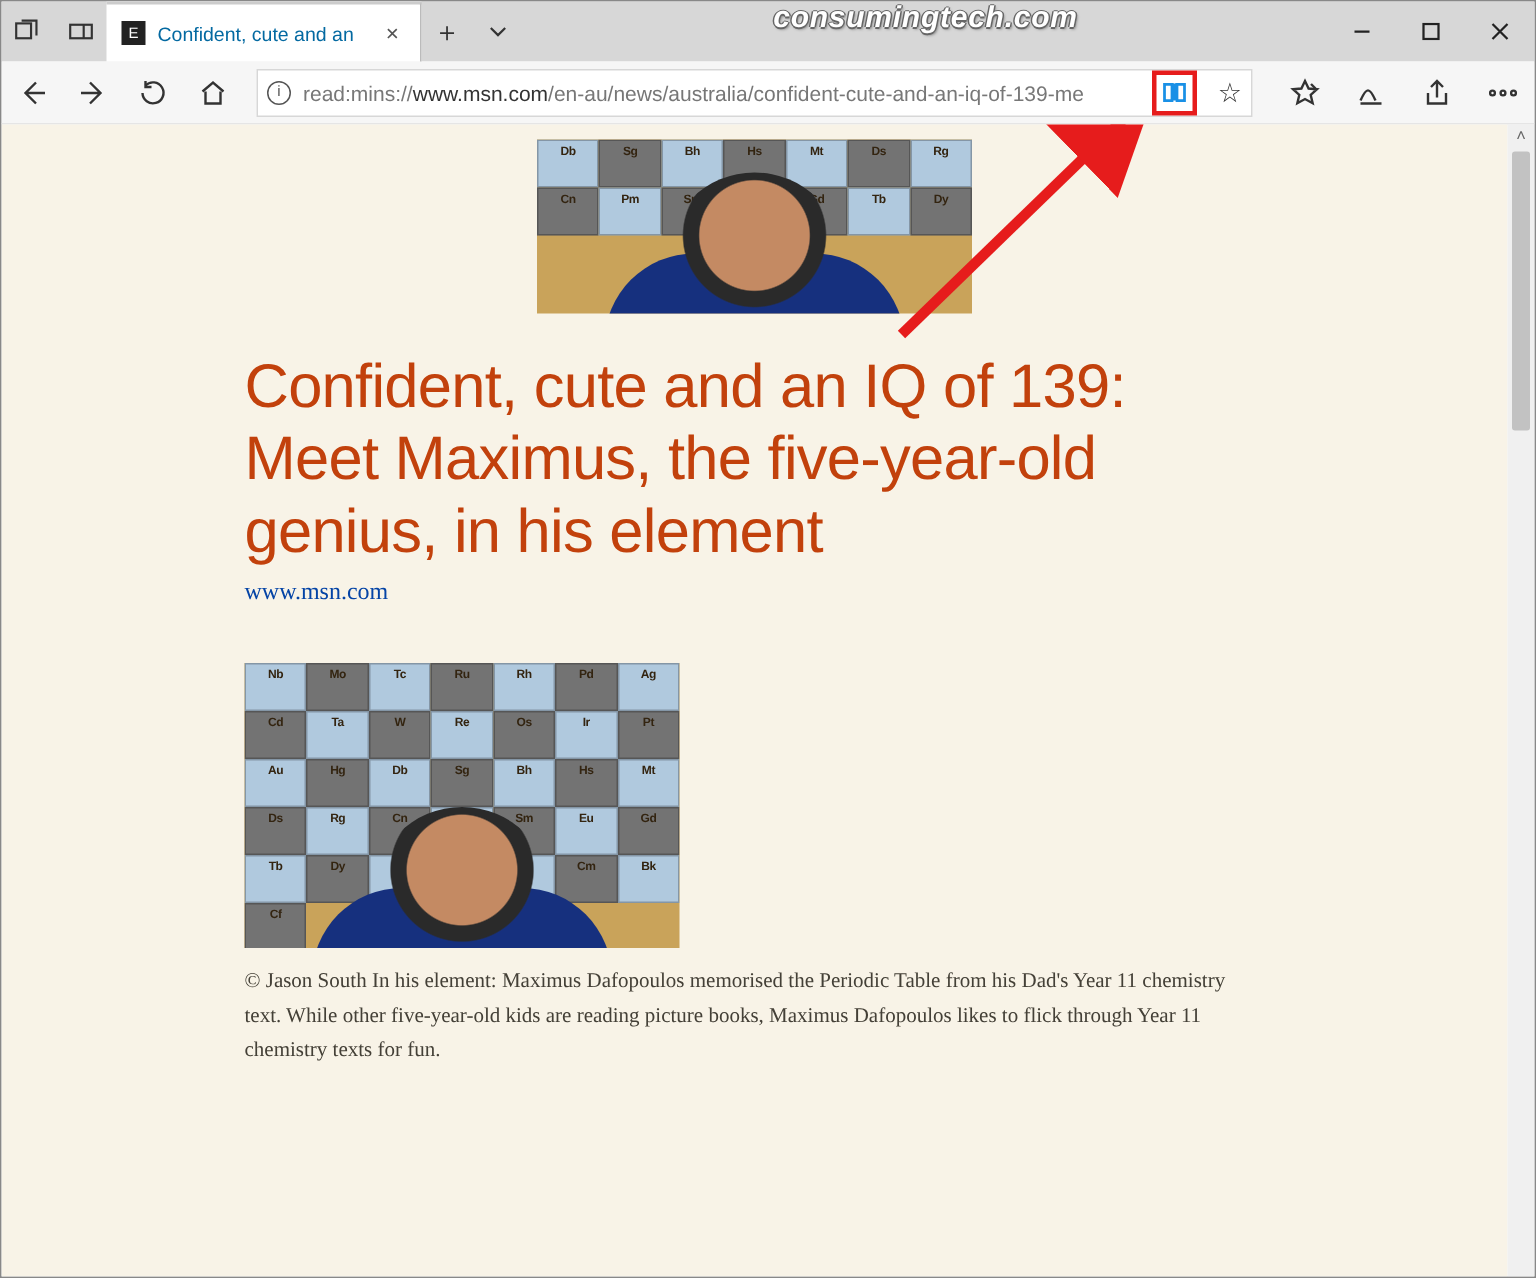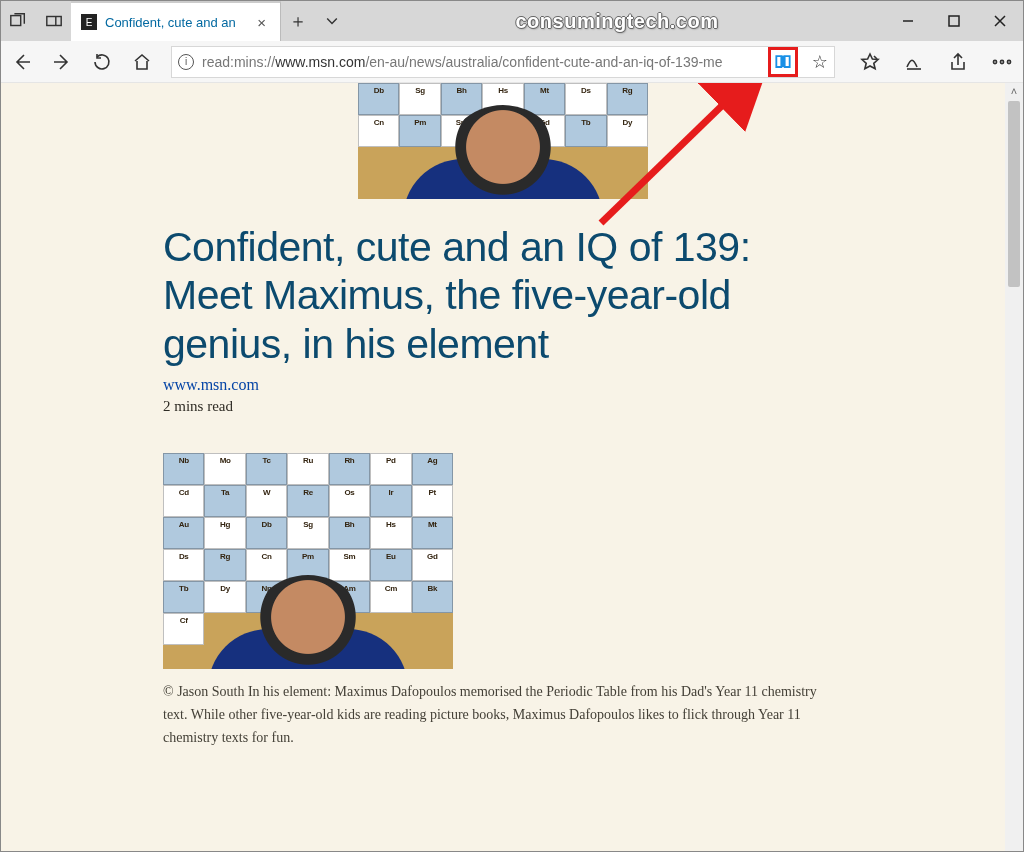--- a/index.html
+++ b/index.html
@@ -11,21 +11,21 @@
   .sysicons-left { display:flex; align-items:center; gap:14px; padding:0 6px 0 6px; width:70px; }
   .sysicons-left svg { width:18px; height:18px; stroke:#333; fill:none; stroke-width:1.6; }
 
   .tab { background:#fff; display:flex; align-items:center; padding:0 10px; width:210px; border-top:2px solid #ccc; border-right:1px solid #bbb; position:relative; }
   .tab .favicon { width:16px; height:16px; background:#222; display:flex; align-items:center; justify-content:center; color:#fff; font-size:10px; margin-right:8px; }
   .tab .tablabel { font-size:13px; color:#0369a1; white-space:nowrap; overflow:hidden; text-overflow:ellipsis; flex:1; }
   .tab .close { color:#555; font-size:15px; padding:0 4px; }
   .tabactions { display:flex; align-items:center; }
   .tabactions .btn { width:34px; height:40px; display:flex; align-items:center; justify-content:center; color:#333; font-size:18px; }
 
-  .title-center { flex:1; display:flex; align-items:center; justify-content:center; }
+  .title-center { flex:1; display:flex; align-items:flex-start; justify-content:center;font-style:italic; }
   .site-watermark { font-size:20px; font-weight:600; color:#fff; text-shadow: -1px 0 #666, 0 1px #666, 1px 0 #666, 0 -1px #666, 1px 1px 2px #777; letter-spacing:0.5px; }
 
   .win-controls { display:flex; }
   .win-controls .wc { width:46px; height:40px; display:flex; align-items:center; justify-content:center; }
   .win-controls svg { width:12px; height:12px; stroke:#222; stroke-width:1.5; fill:none; }
 
   
   .addrrow { height:42px; background:#f6f6f6; display:flex; align-items:center; padding:0 10px; gap:18px; border-bottom:1px solid #e5e5e5; }
   .ico { width:22px; height:22px; display:flex; align-items:center; justify-content:center; }
   .ico svg { stroke:#333; fill:none; stroke-width:1.6; }
@@ -40,31 +40,31 @@
 
   .right-actions { display:flex; align-items:center; gap:22px; padding-left:6px; }
 
   
   .pagewrap { position:absolute; top:82px; left:0; right:0; bottom:0; display:flex; }
   .reader-bg { flex:1; background:#f8f3e7; overflow:hidden; position:relative; }
   .scrollbar-gutter { width:18px; background:#f0f0f0; position:relative; }
   .scroll-up { position:absolute; top:2px; left:0; right:0; text-align:center; color:#666; font-size:11px; }
   .scroll-thumb { position:absolute; top:18px; left:3px; right:3px; height:186px; background:#c2c2c2; border-radius:2px; }
 
-  .article { width:680px; margin:0 auto; padding-bottom:40px; }
+  .article { width:680px; margin:10px auto; padding-bottom:40px; }
   .heroimg, .bodyimg {
     width:290px; height:116px; margin:0 auto; position:relative; overflow:hidden;
     background:#c9a35a;
   }
-  .bodyimg { width:290px; height:216px; margin:38px 0 12px 0; }
+  .bodyimg { width:290px; height:190px; margin:38px 0 12px 0; }
   .pt-grid { position:absolute; inset:0; display:grid; grid-template-columns:repeat(7,1fr); grid-auto-rows:32px; }
-  .pt-grid div { border:1px solid rgba(0,0,0,0.25); background:#ffffff; color:#332410; font-size:8px; font-weight:600; display:flex; align-items:flex-start; justify-content:center; padding-top:2px; letter-spacing:-.3px; }
+  .pt-grid div { border:1px solid rgba(0,0,0,0.25); background:#737373; color:#332410; font-size:8px; font-weight:600; display:flex; align-items:flex-start; justify-content:center; padding-top:2px; letter-spacing:-.3px; }
   .pt-grid div:nth-child(odd){ background:#b0c9de; }
 
-  .headline { font-size:41px; line-height:1.18; font-weight:400; color:#0c4a6e; margin:24px 0 8px 0; letter-spacing:-.5px; font-family:"Segoe UI Light","Segoe UI",Arial; }
+  .headline { font-size:41px; line-height:1.18; font-weight:400; color:#c2410c; margin:24px 0 8px 0; letter-spacing:-.5px; font-family:"Segoe UI Light","Segoe UI",Arial; }
   .srcline { color:#0544a6; font-family:Georgia,serif; font-size:16px; margin-top:4px; }
   .readtime { font-family:Georgia,serif; font-size:15px; color:#2e2b24; margin-top:4px; }
   .caption { font-family:Georgia,serif; font-size:14px; color:#444037; line-height:1.64; max-width:660px; }
 
   
   .arrowlayer { position:absolute; pointer-events:none; }
 
   .kid-face { position:absolute; left:50%; transform:translateX(-50%); bottom:-26px; width:120px;height:120px; border-radius:50%; background:radial-gradient(circle at 50% 35%, #c48a63 0 37%, #2a2a2a 38% 48%, transparent 49%); }
   .kid-torso{ position:absolute; left:50%; transform:translateX(-50%); bottom:-70px; width:200px;height:110px; background:#16307e; border-radius:60px 60px 0 0; }
 </style>
@@ -212,21 +212,20 @@
             <div>Gd</div>
             <div>Tb</div>
             <div>Dy</div>
           </div>
         <div class="kid-torso"></div>
           <div class="kid-face"></div>
       </div>
 
       <h1 class="headline">Confident, cute and an IQ of 139: Meet Maximus, the five-year-old genius, in his element</h1>
       <div class="srcline">www.msn.com</div>
-      <div class="readtime">2 mins read</div>
 
       <div class="bodyimg">
         <div class="pt-grid" id="ptFull">
             <div>Nb</div>
             <div>Mo</div>
             <div>Tc</div>
             <div>Ru</div>
             <div>Rh</div>
             <div>Pd</div>
             <div>Ag</div>

